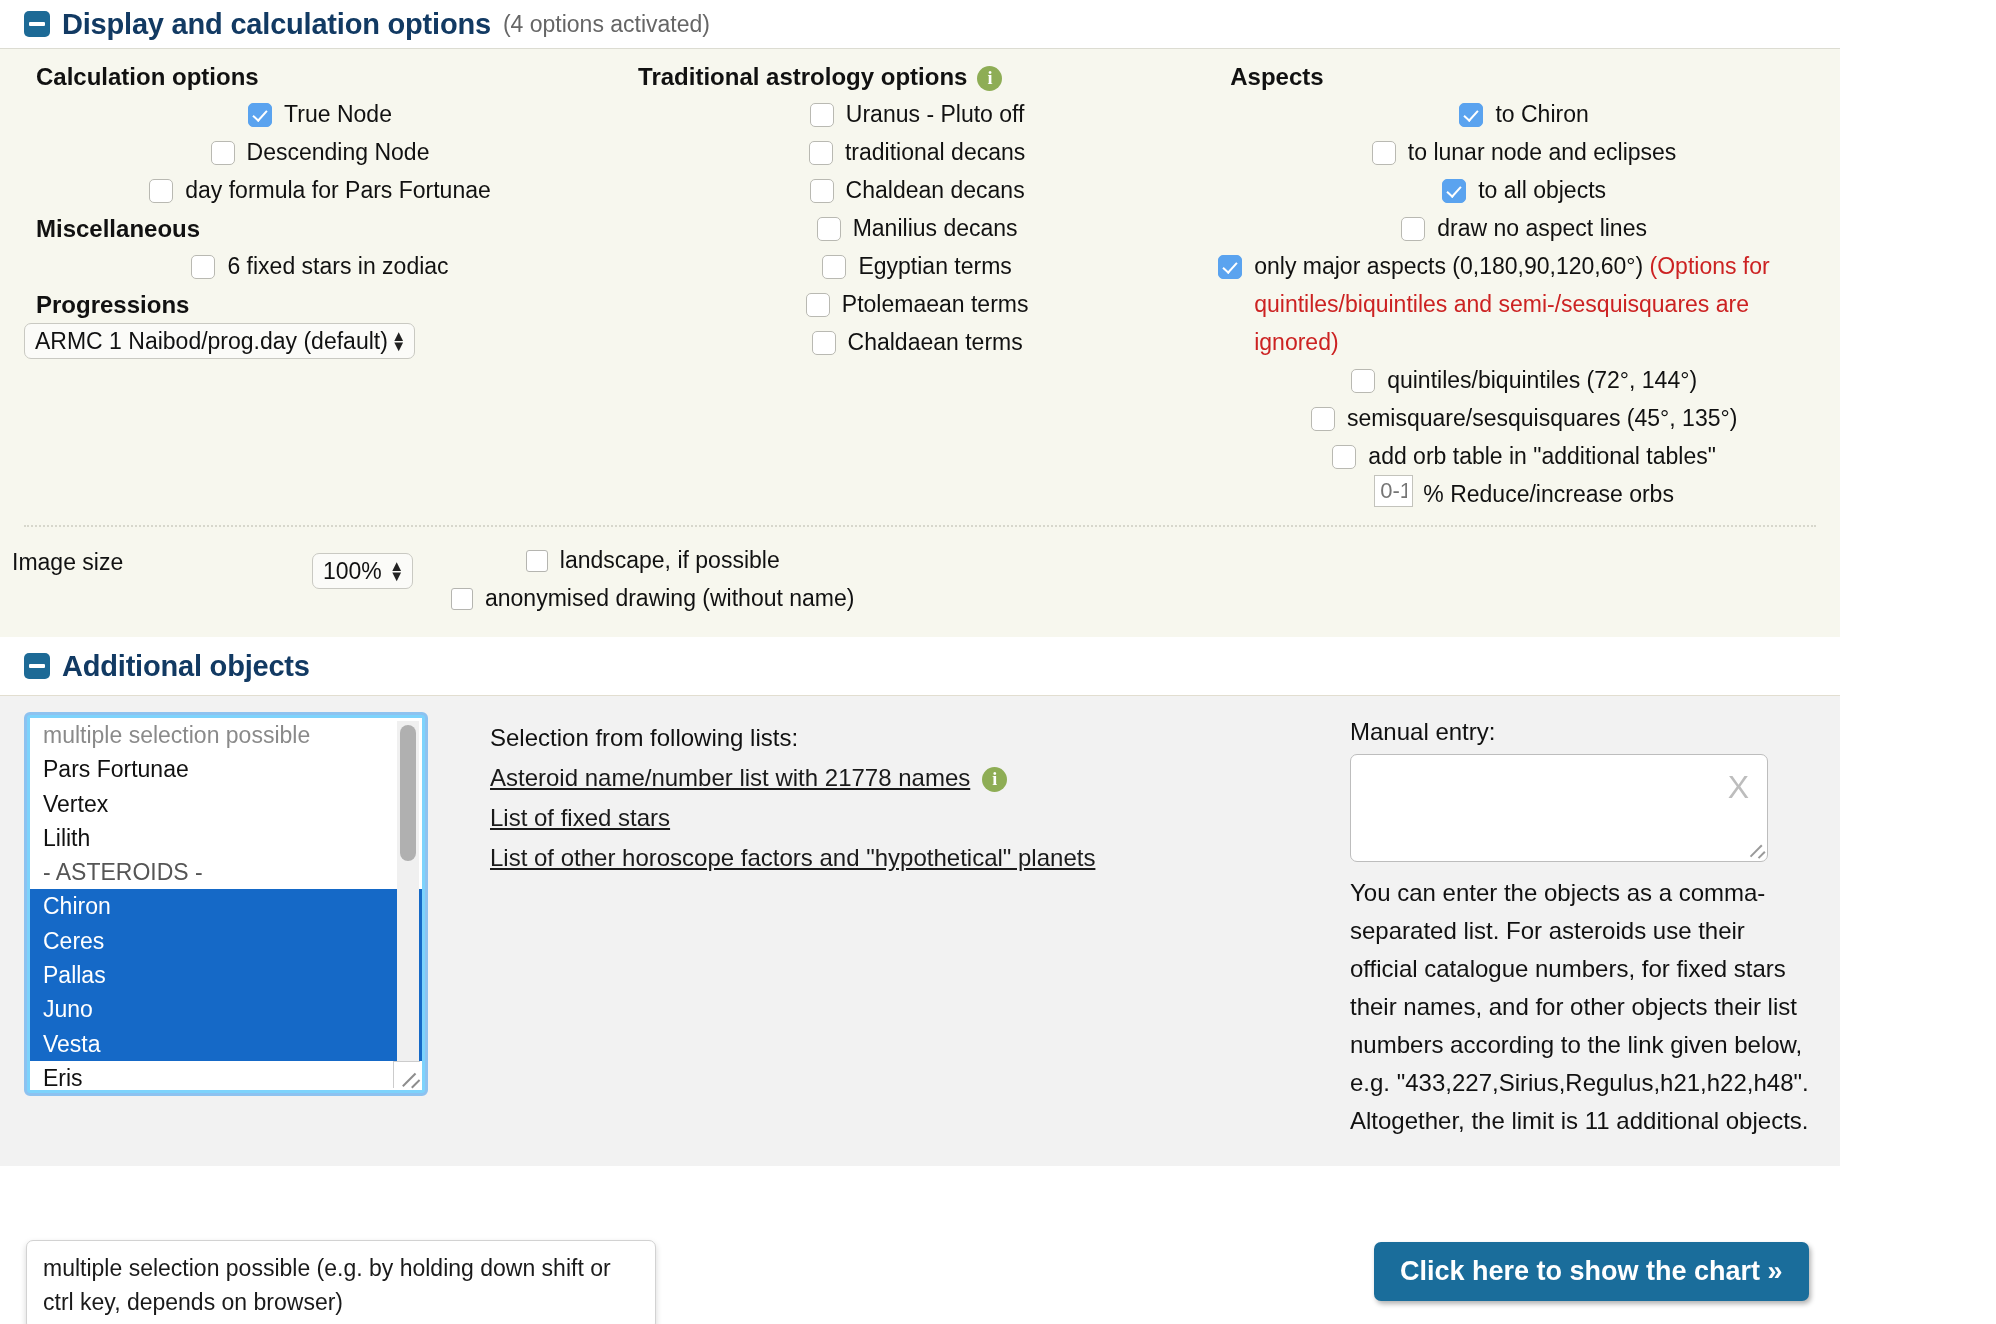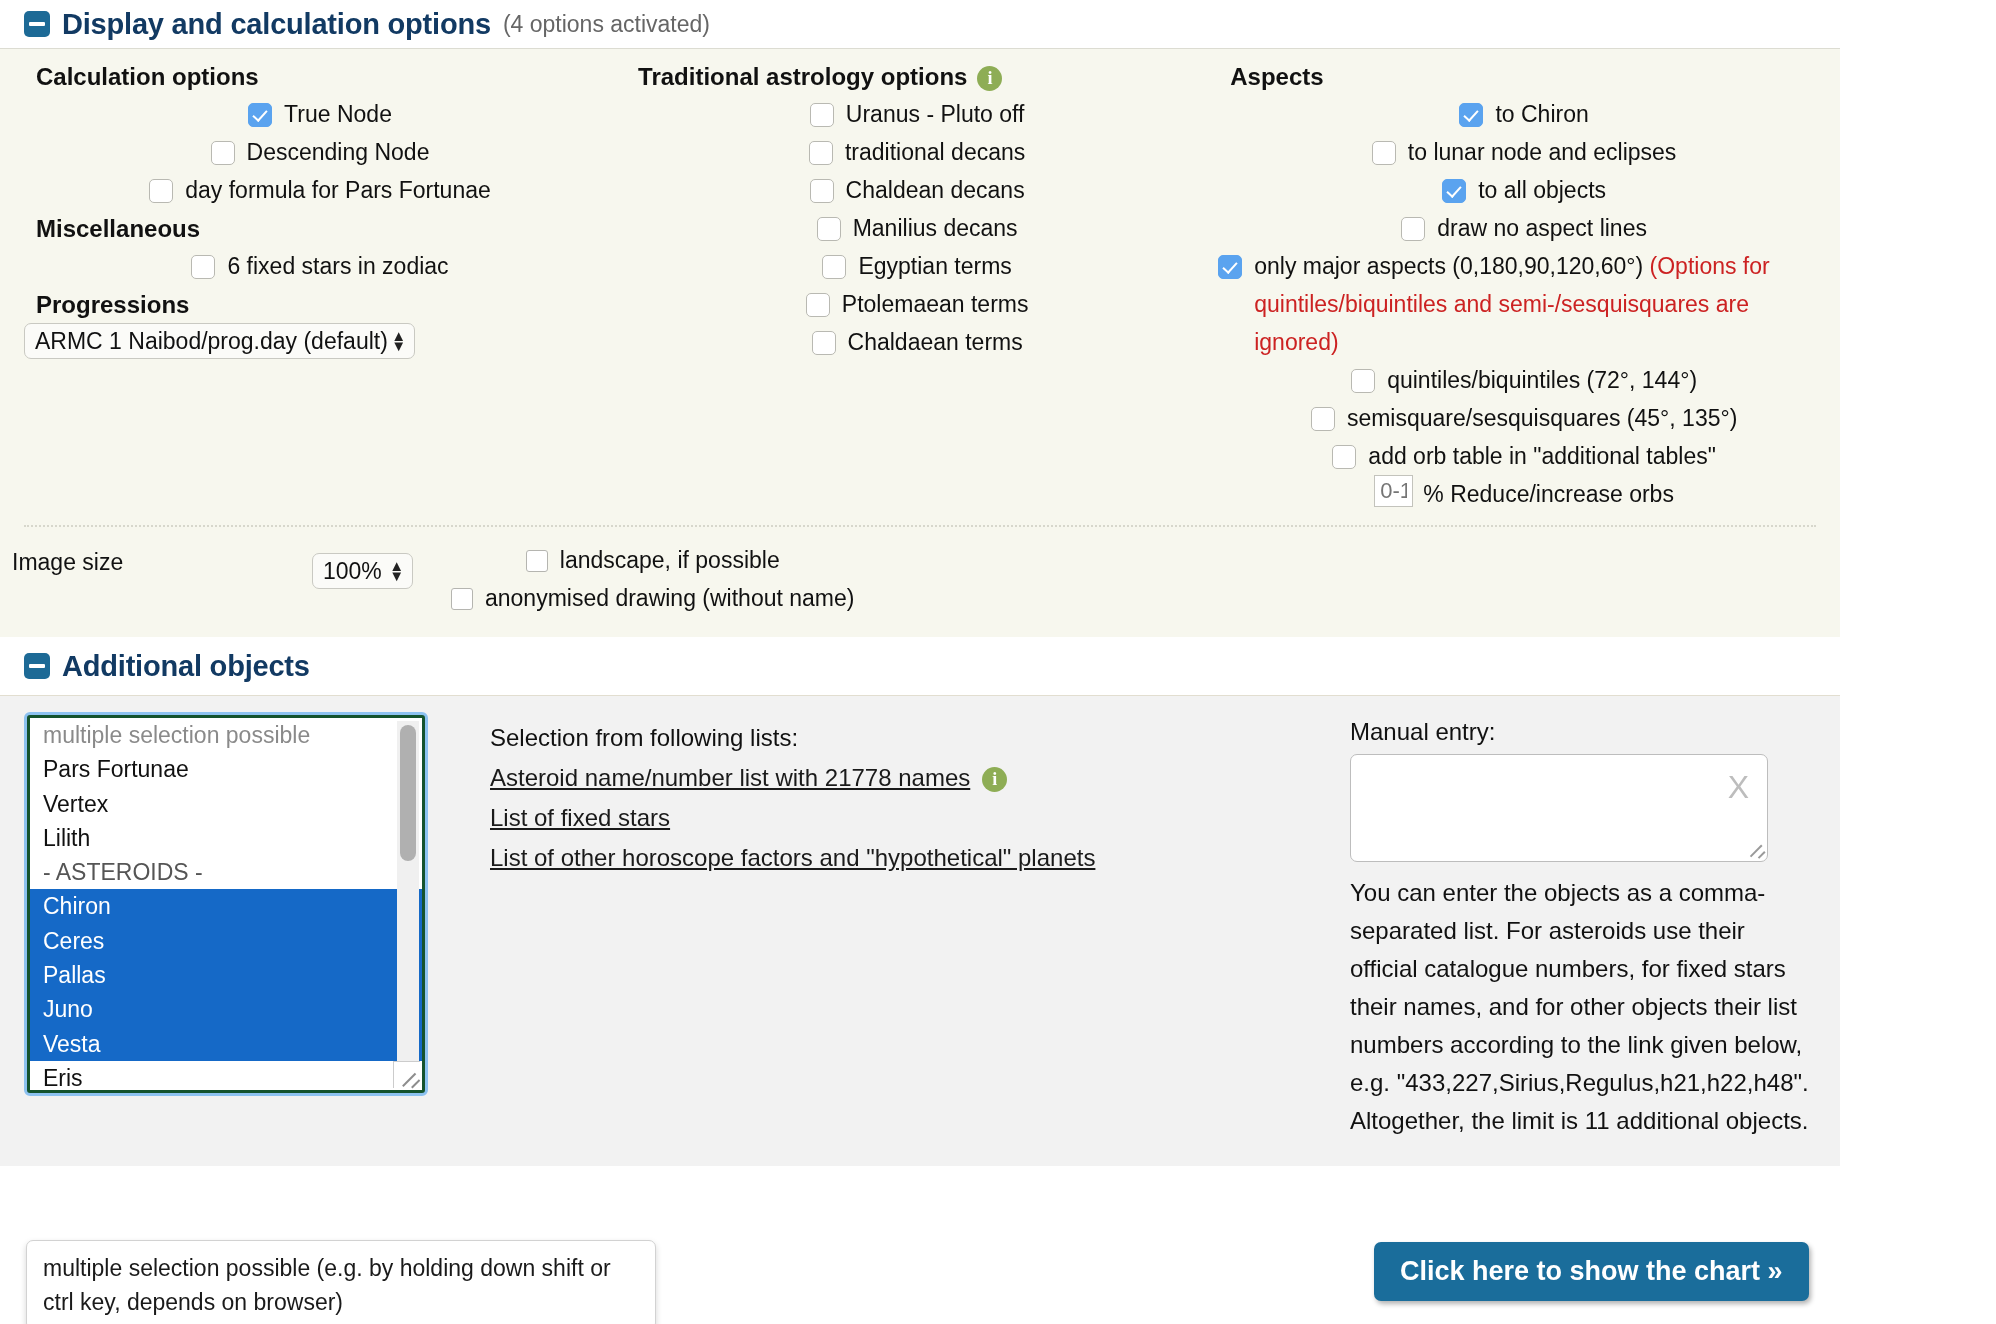--- a/index.html
+++ b/index.html
@@ -99,21 +99,21 @@
 
   .divider-dotted{border-top:2px dotted #d7d7cc;margin:6px 24px 0 24px;}
 
   .imgsize-row{display:flex;align-items:flex-start;padding:14px 0 20px 12px;gap:16px;}
   .imgsize-label{width:284px;line-height:42px;}
 
   
   .ao-body{display:flex;padding:16px 0 26px 24px;}
   .listbox-outer{
     width:404px;height:384px;box-sizing:border-box;
-    border:3px solid #8dc2f0;border-radius:6px;background:#14532d;
+    border:3px solid #8dc2f0;border-radius:6px;background:#7dd3fc;
     padding:3px;position:relative;
   }
   .listbox{
     width:100%;height:100%;overflow:hidden;position:relative;background:#fff;
   }
   .lb-item{font-size:23px;line-height:34.3px;padding-left:13px;white-space:nowrap;}
   .lb-item.ph{color:#8a8a8a;}
   .lb-item.grp{color:#555;}
   .lb-item.sel{background:#1569c7;color:#fff;}
   .lb-scroll{

